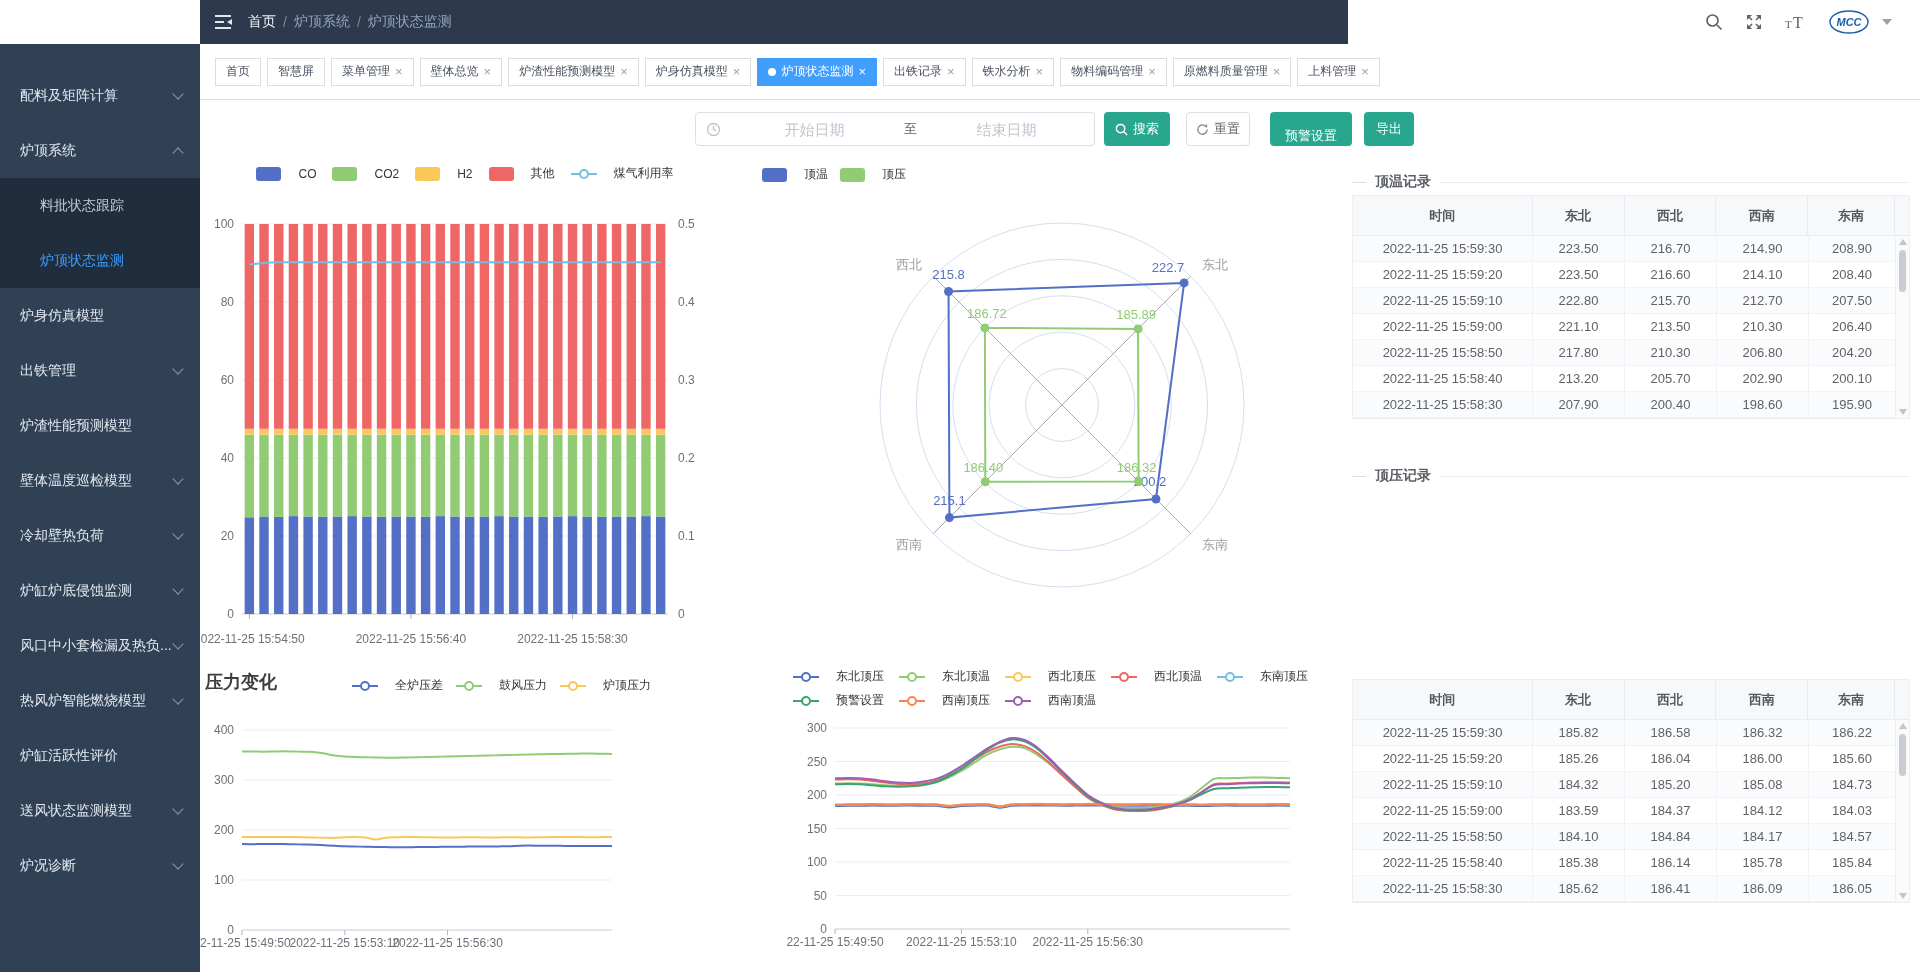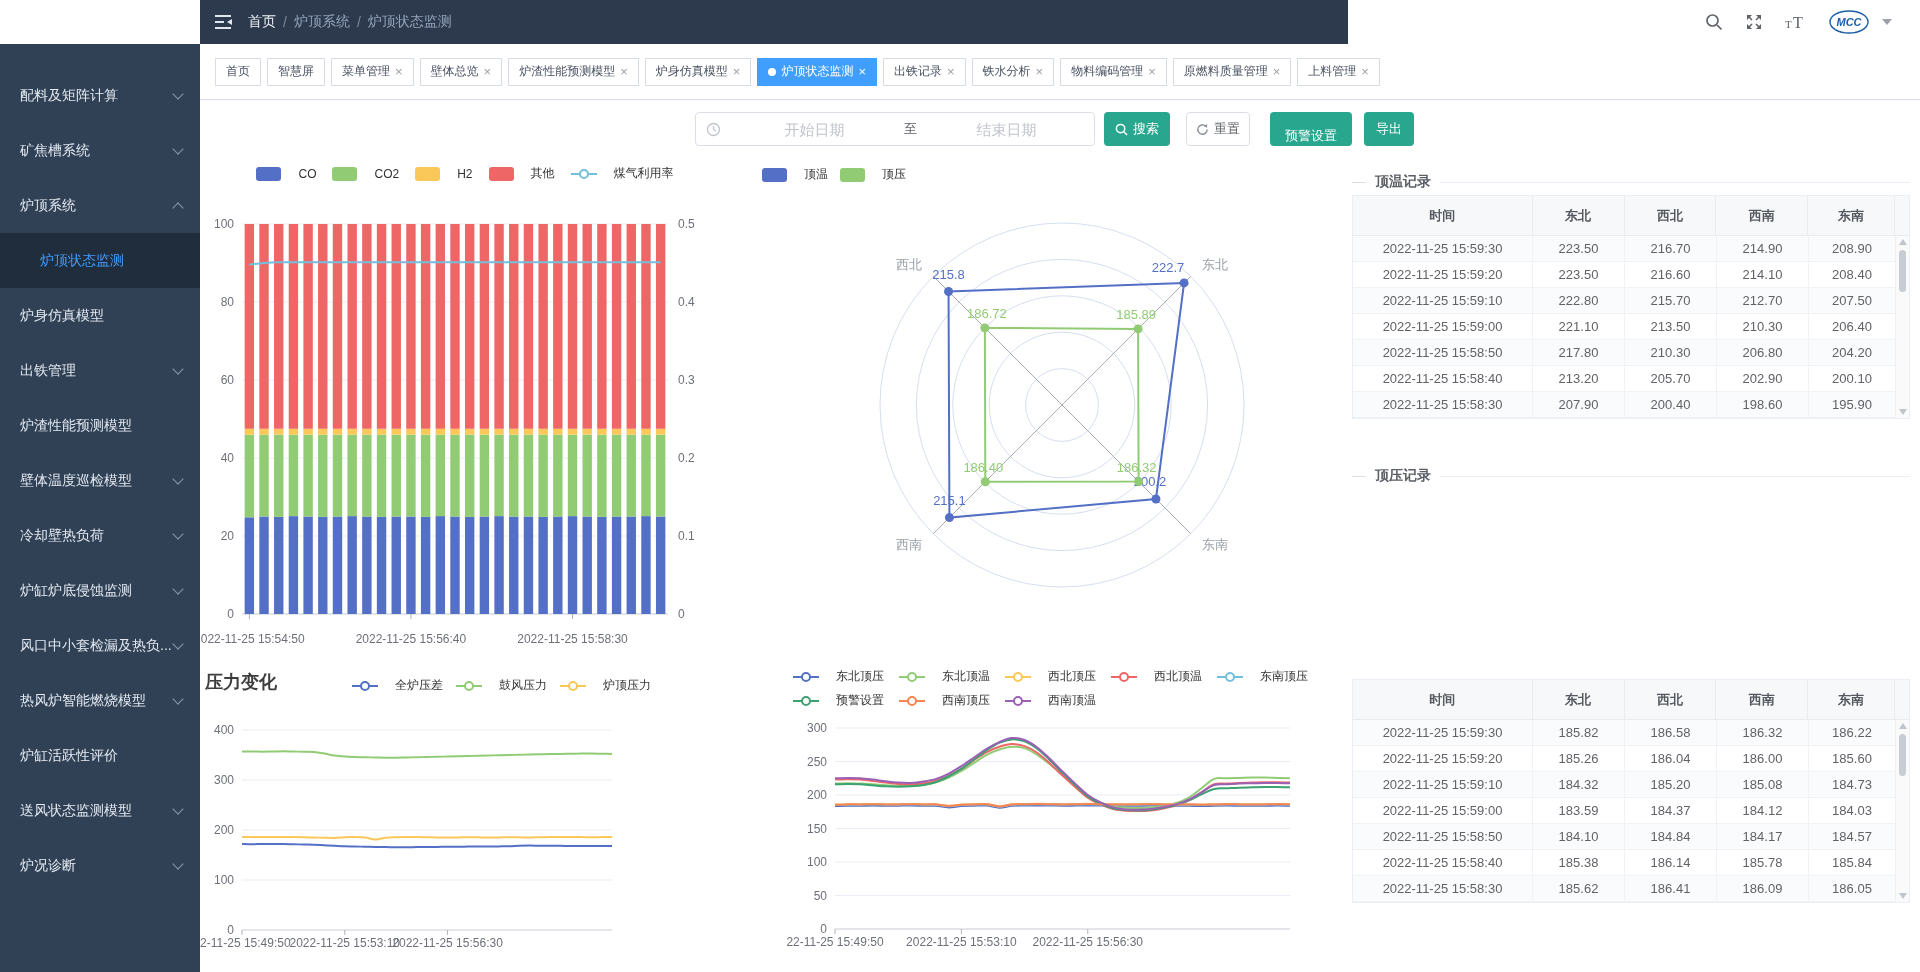--- a/index.html
+++ b/index.html
@@ -202,28 +202,25 @@
         <span class="tab-close">×</span>
       </div>
     </div>
 
   <div class="sidebar" id="sidebar">
       <div class="side-item">
         <span class="side-label">配料及矩阵计算</span>
         <span class="chev"></span>
       </div>
       <div class="side-item">
-        <span class="side-label">矿焦槽系统</span>
-        <span class="chev"></span>
-      </div>
-      <div class="side-item">
         <span class="side-label">炉顶系统</span>
         <span class="chev up"></span>
       </div>
       <div class="submenu">
+        <div class="sub-item">料批状态跟踪</div>
         <div class="sub-item active">炉顶状态监测</div>
       </div>
       <div class="side-item">
         <span class="side-label">炉身仿真模型</span>
       </div>
       <div class="side-item">
         <span class="side-label">出铁管理</span>
         <span class="chev"></span>
       </div>
       <div class="side-item">

